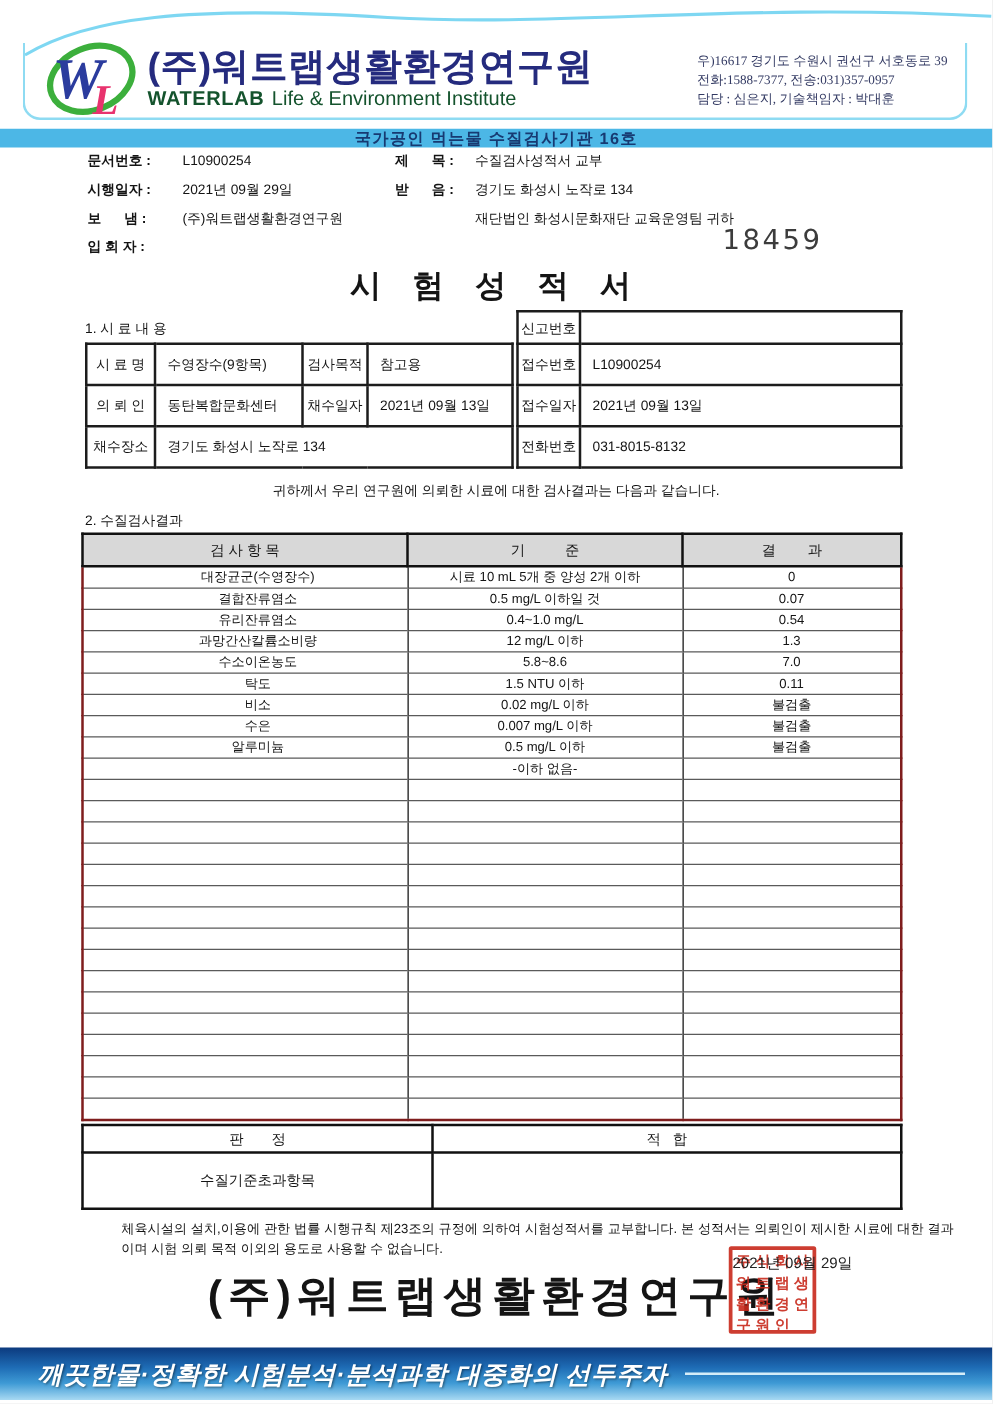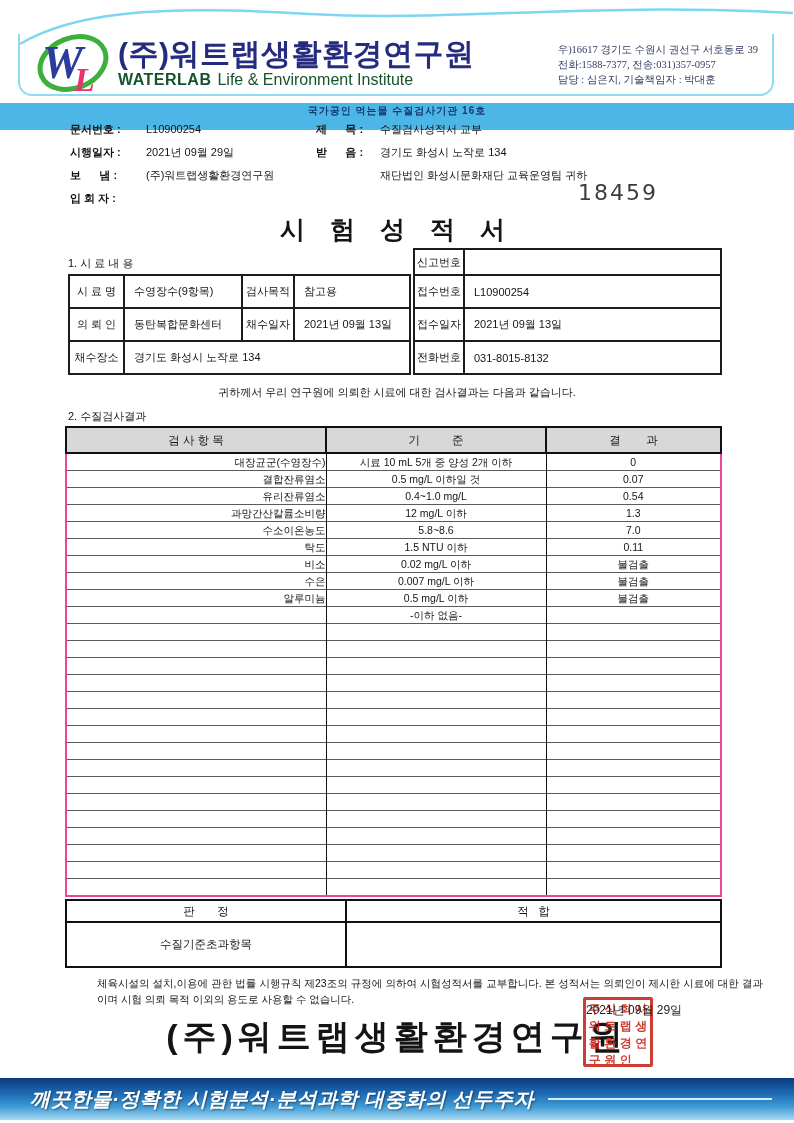--- a/index.html
+++ b/index.html
@@ -11,22 +11,22 @@
   .header-box{position:absolute;top:34px;left:18px;width:756px;height:62px;
       border-left:2px solid #8edbf2;border-right:2px solid #8edbf2;border-bottom:2px solid #8edbf2;
       border-radius:0 0 14px 14px;display:flex;align-items:center;padding:0 14px;box-sizing:border-box;}
   .logo{flex:0 0 78px;height:62px;}
   .brand{margin-left:6px;}
   .kr-name{font-size:30px;font-weight:800;color:#252b7e;letter-spacing:0.5px;line-height:32px;white-space:nowrap;}
   .en-name{font-size:16px;color:#14532d;line-height:20px;white-space:nowrap;}
   .en-name .b{font-weight:800;letter-spacing:0.5px;}
   .en-name .r{font-weight:500;margin-left:6px;}
   .contact{margin-left:auto;font-family:"Liberation Serif",serif;font-size:10.5px;color:#333a63;line-height:15px;white-space:nowrap;}
-  .cert-band{position:absolute;top:103px;left:0;width:794px;height:27px;background:#4cb7e6;
-      text-align:center;font-size:10px;font-weight:bold;color:#173a72;line-height:16px;letter-spacing:1px;}
+  .cert-band{position:absolute;top:103px;left:0;width:794px;height:15px;background:#4cb7e6;
+      text-align:center;font-size:13px;font-weight:bold;color:#173a72;line-height:16px;letter-spacing:1px;}
 
   
   .content{position:absolute;top:118px;left:0;width:794px;}
   .doc-info{position:relative;margin:0 0 0 70px;font-size:11px;}
   .doc-info .row{display:flex;line-height:23px;height:23px;}
   .doc-info .lbl{width:76px;font-weight:bold;white-space:pre;}
   .doc-info .val{width:164px;white-space:pre;}
   .doc-info .lbl2{width:64px;font-weight:bold;white-space:pre;margin-left:6px;}
   .doc-info .val2{white-space:pre;}
   .handwritten{position:absolute;left:508px;top:62px;font-size:22px;letter-spacing:2px;color:#3c3c3c;
@@ -49,27 +49,27 @@
   .sample-right table.doc{width:307px;}
   .sample-right tr{height:33px;}
   .sample-right tr.small{height:26px;}
 
   
   .statement{margin:10px 0 0 0;text-align:center;font-size:11px;}
   .section-label{margin:9px 0 2px 68px;font-size:11px;white-space:pre;}
 
   
   table.results{border-collapse:collapse;table-layout:fixed;width:655px;margin-left:65px;
-      border:2px solid #ec4899;}
+      border:2px solid #7f1d1d;}
   table.results thead th{height:22px;background:#d8d8d8;font-size:11.5px;font-weight:normal;
       border:2px solid #111;white-space:pre;text-align:center;}
   table.results tbody td{height:16px;line-height:16px;font-size:10.5px;
       border-left:1px solid #111;border-right:1px solid #111;border-top:1px solid #5a5a5a;
       white-space:pre;overflow:hidden;padding:0;}
-  table.results td.c-item{text-align:right;padding-left:20px;}
+  table.results td.c-item{text-align:center;padding-left:20px;}
   table.results td.c-std,table.results td.c-res{text-align:center;}
 
   
   table.judge{border-collapse:collapse;table-layout:fixed;width:655px;margin:2px 0 0 65px;border:2px solid #111;}
   table.judge th,table.judge td{border:2px solid #111;font-weight:normal;white-space:pre;padding:0;}
   table.judge tr.r1{height:22px;}
   table.judge tr.r2{height:45px;}
   table.judge th{font-size:11.5px;text-align:center;}
   table.judge td{font-size:11.5px;text-align:center;}
 

